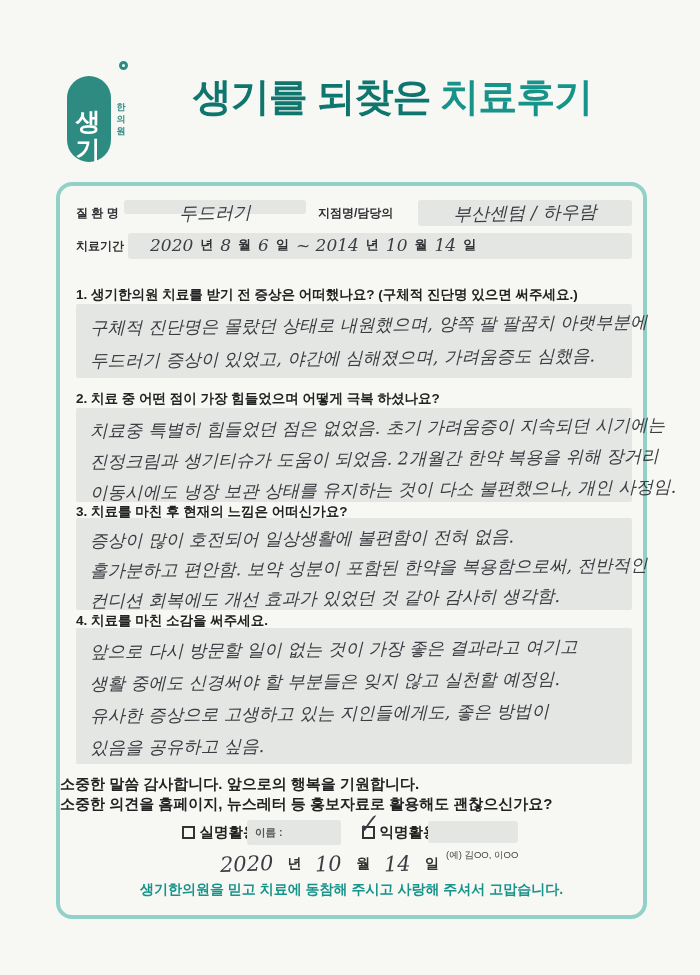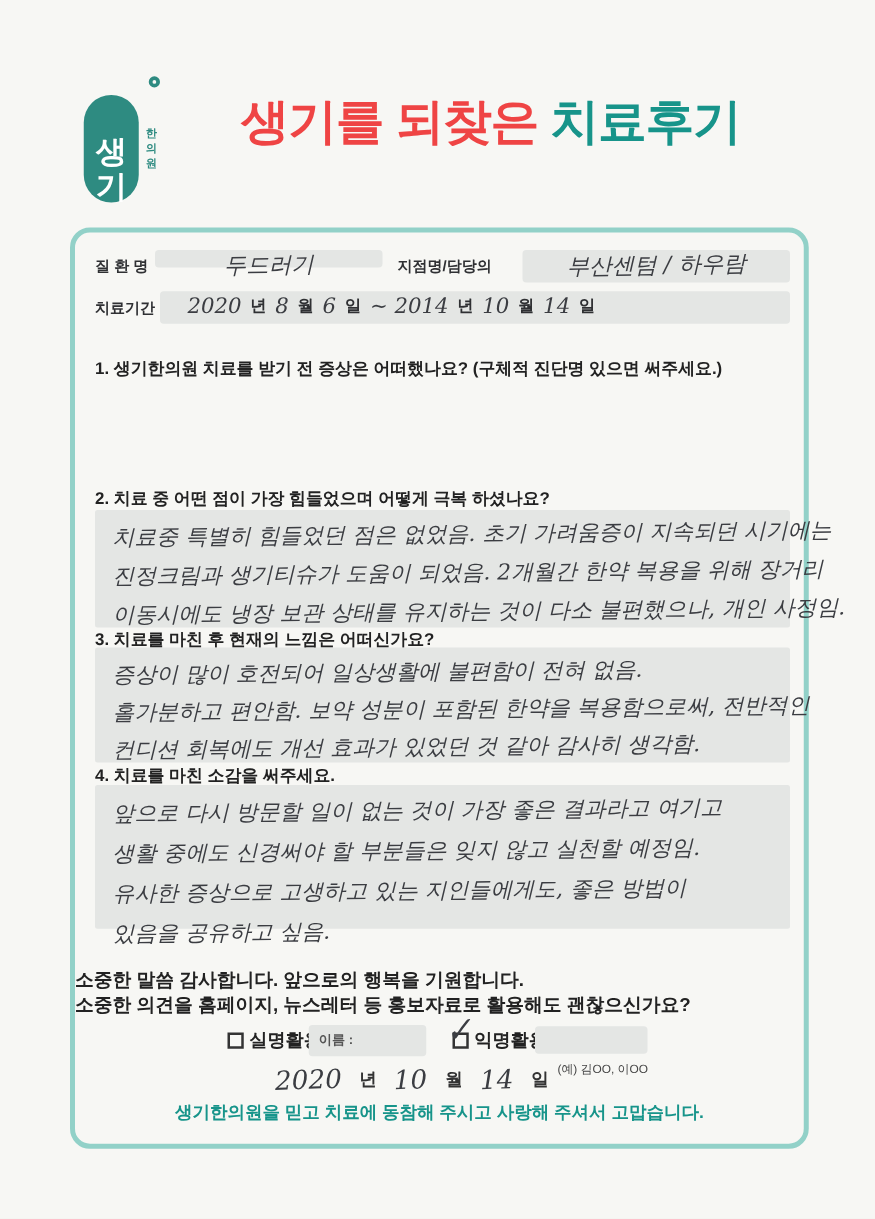--- a/index.html
+++ b/index.html
@@ -12,21 +12,21 @@
 
   
   .logo-pill{position:absolute;left:67px;top:76px;width:44px;height:86px;background:var(--logo-teal);
     border-radius:22px;display:flex;align-items:center;justify-content:center;}
   .logo-pill span{writing-mode:vertical-rl;color:#fff;font-weight:bold;font-size:25px;letter-spacing:3px;}
   .logo-ring{position:absolute;left:119px;top:61px;width:9px;height:9px;border:3px solid var(--logo-teal);border-radius:50%;}
   .logo-sub{position:absolute;left:114px;top:96px;writing-mode:vertical-rl;font-size:9px;color:var(--logo-teal);
     letter-spacing:3px;font-weight:bold;}
   .title{position:absolute;left:140px;top:70px;width:505px;text-align:center;font-size:39px;font-weight:bold;
     letter-spacing:-1px;white-space:nowrap;}
-  .title .t-gray{color:#ef4444;}
+  .title .t-gray{color:#0f766e;}
   .title .t-teal{color:var(--teal);}
   .subtitle{position:absolute;left:140px;top:135px;width:505px;text-align:center;font-size:17px;font-weight:bold;color:#2b2c2e;}
 
   
   .form-box{position:absolute;left:56px;top:182px;width:591px;height:737px;border:4px solid var(--mint);border-radius:16px;}
 
   .lbl{position:absolute;font-size:12px;font-weight:bold;color:var(--printed);white-space:nowrap;}
   .gbox{position:absolute;background:var(--highlight);border-radius:3px;}
   .hw{font-family:"DejaVu Serif","Liberation Serif",serif;font-style:italic;color:var(--ink);white-space:nowrap;}
   .field-hw{font-size:18px;text-align:center;line-height:26px;width:100%;display:block;transform:rotate(-1deg);}
@@ -92,37 +92,41 @@
         <span class="hw">~ 2014</span>
         <span class="pr">년</span>
         <span class="hw">10</span>
         <span class="pr">월</span>
         <span class="hw">14</span>
         <span class="pr">일</span>
       </div>
     </div>
 
     <div class="q-label" style="left:16px;top:100px;">1. 생기한의원 치료를 받기 전 증상은 어떠했나요? (구체적 진단명 있으면 써주세요.)</div>
+    <div class="answer" style="left:16px;top:118px;width:556px;height:74px;">
+      <span class="hw" style="line-height:33px;">구체적 진단명은 몰랐던 상태로 내원했으며, 양쪽 팔 팔꿈치 아랫부분에</span>
+      <span class="hw" style="line-height:33px;">두드러기 증상이 있었고, 야간에 심해졌으며, 가려움증도 심했음.</span>
+    </div>
 
     <div class="q-label" style="left:16px;top:204px;">2. 치료 중 어떤 점이 가장 힘들었으며 어떻게 극복 하셨나요?</div>
     <div class="answer" style="left:16px;top:222px;width:556px;height:94px;">
       <span class="hw" style="line-height:31px;">치료중 특별히 힘들었던 점은 없었음. 초기 가려움증이 지속되던 시기에는</span>
       <span class="hw" style="line-height:31px;">진정크림과 생기티슈가 도움이 되었음. 2개월간 한약 복용을 위해 장거리</span>
       <span class="hw" style="line-height:31px;">이동시에도 냉장 보관 상태를 유지하는 것이 다소 불편했으나, 개인 사정임.</span>
     </div>
 
     <div class="q-label" style="left:16px;top:317px;">3. 치료를 마친 후 현재의 느낌은 어떠신가요?</div>
     <div class="answer" style="left:16px;top:332px;width:556px;height:92px;">
       <span class="hw" style="line-height:30px;">증상이 많이 호전되어 일상생활에 불편함이 전혀 없음.</span>
       <span class="hw" style="line-height:30px;">홀가분하고 편안함. 보약 성분이 포함된 한약을 복용함으로써, 전반적인</span>
       <span class="hw" style="line-height:30px;">컨디션 회복에도 개선 효과가 있었던 것 같아 감사히 생각함.</span>
     </div>
 
     <div class="q-label" style="left:16px;top:426px;">4. 치료를 마친 소감을 써주세요.</div>
-    <div class="answer" style="left:16px;top:442px;width:556px;height:115px;">
+    <div class="answer" style="left:16px;top:442px;width:556px;height:136px;">
       <span class="hw" style="line-height:32px;">앞으로 다시 방문할 일이 없는 것이 가장 좋은 결과라고 여기고</span>
       <span class="hw" style="line-height:32px;">생활 중에도 신경써야 할 부분들은 잊지 않고 실천할 예정임.</span>
       <span class="hw" style="line-height:32px;">유사한 증상으로 고생하고 있는 지인들에게도, 좋은 방법이</span>
       <span class="hw" style="line-height:32px;">있음을 공유하고 싶음.</span>
     </div>
 
     <div class="center-line" style="top:589px;">소중한 말씀 감사합니다. 앞으로의 행복을 기원합니다.</div>
     <div class="center-line" style="top:609px;">소중한 의견을 홈페이지, 뉴스레터 등 홍보자료로 활용해도 괜찮으신가요?</div>
 
     <div class="consent">

